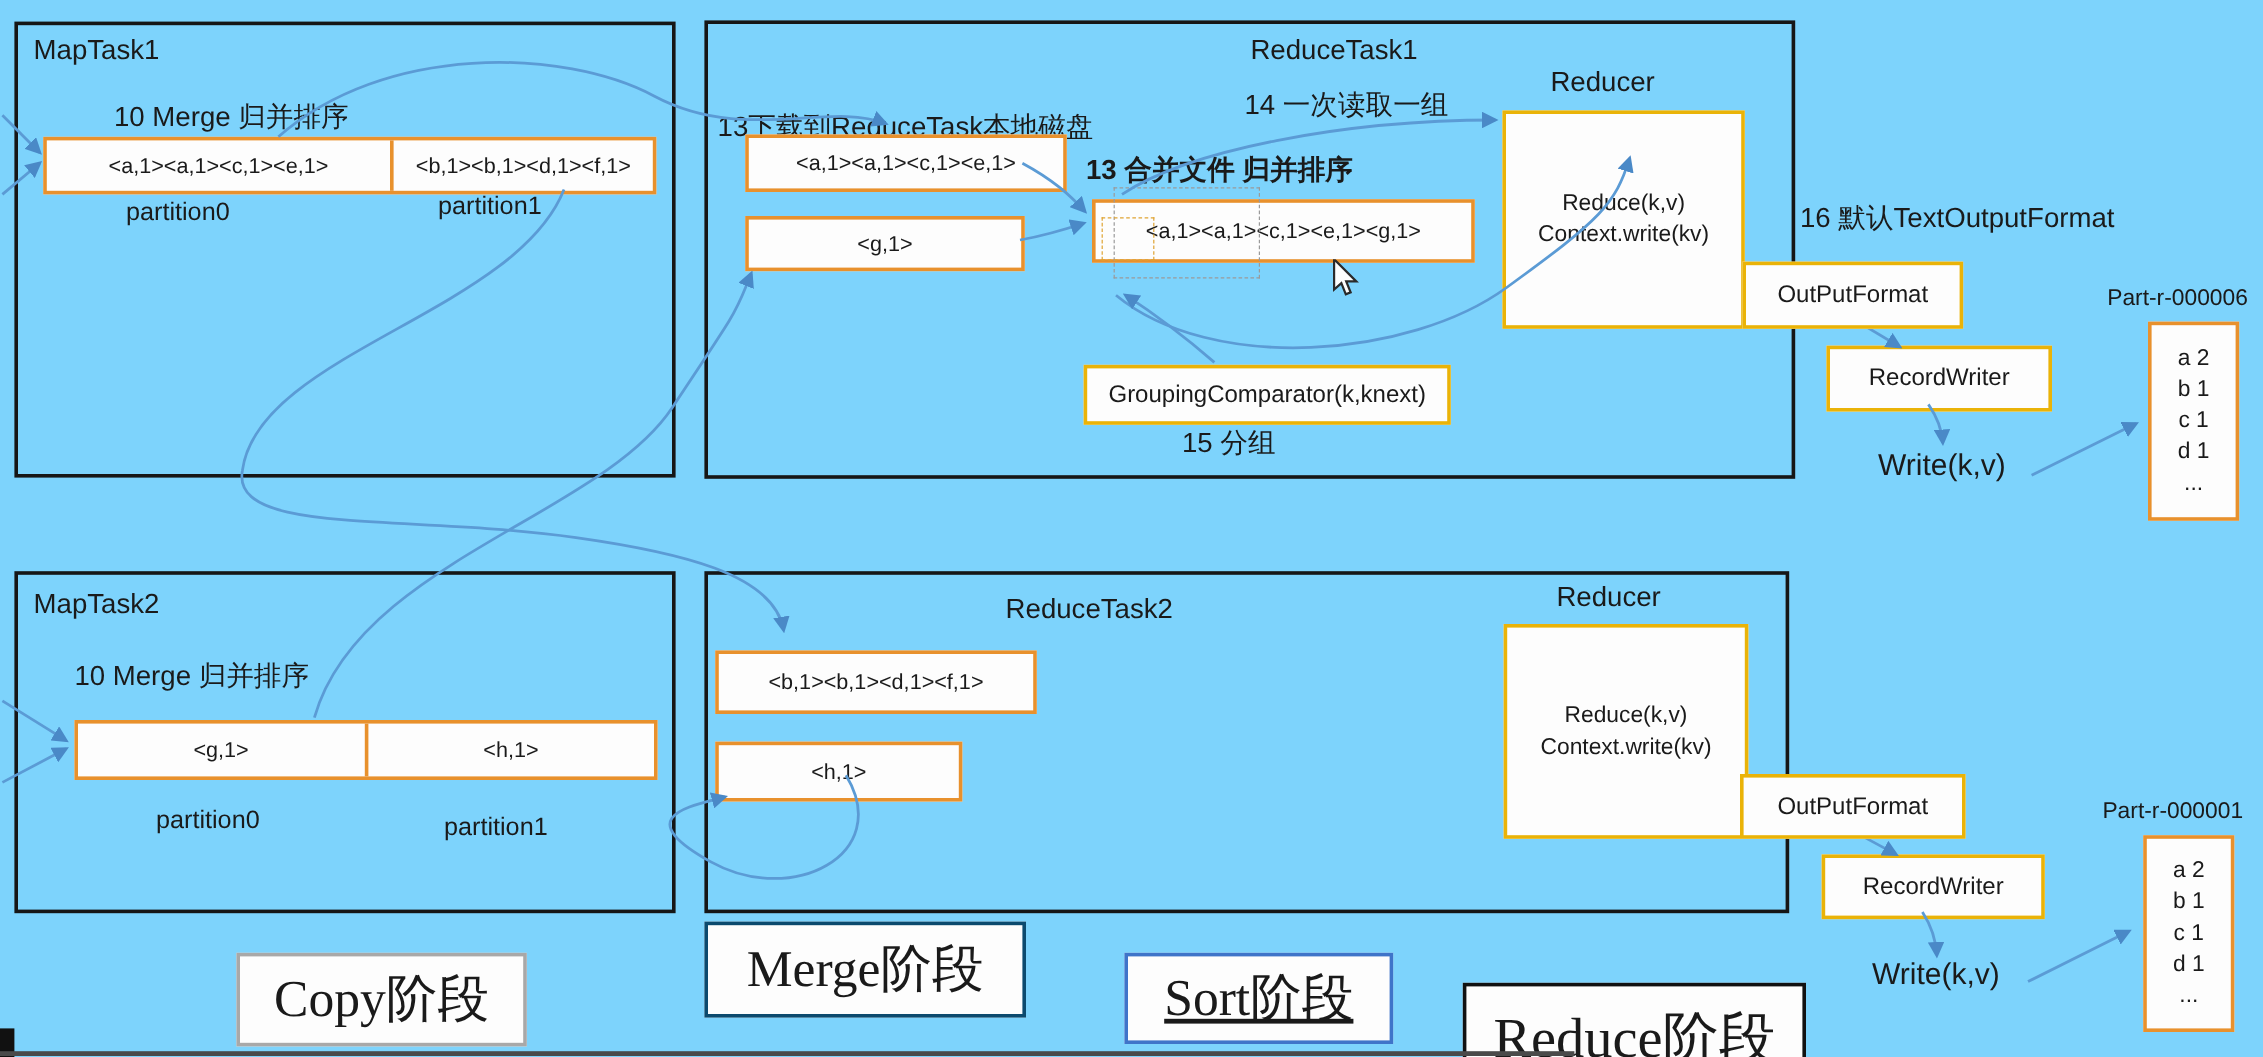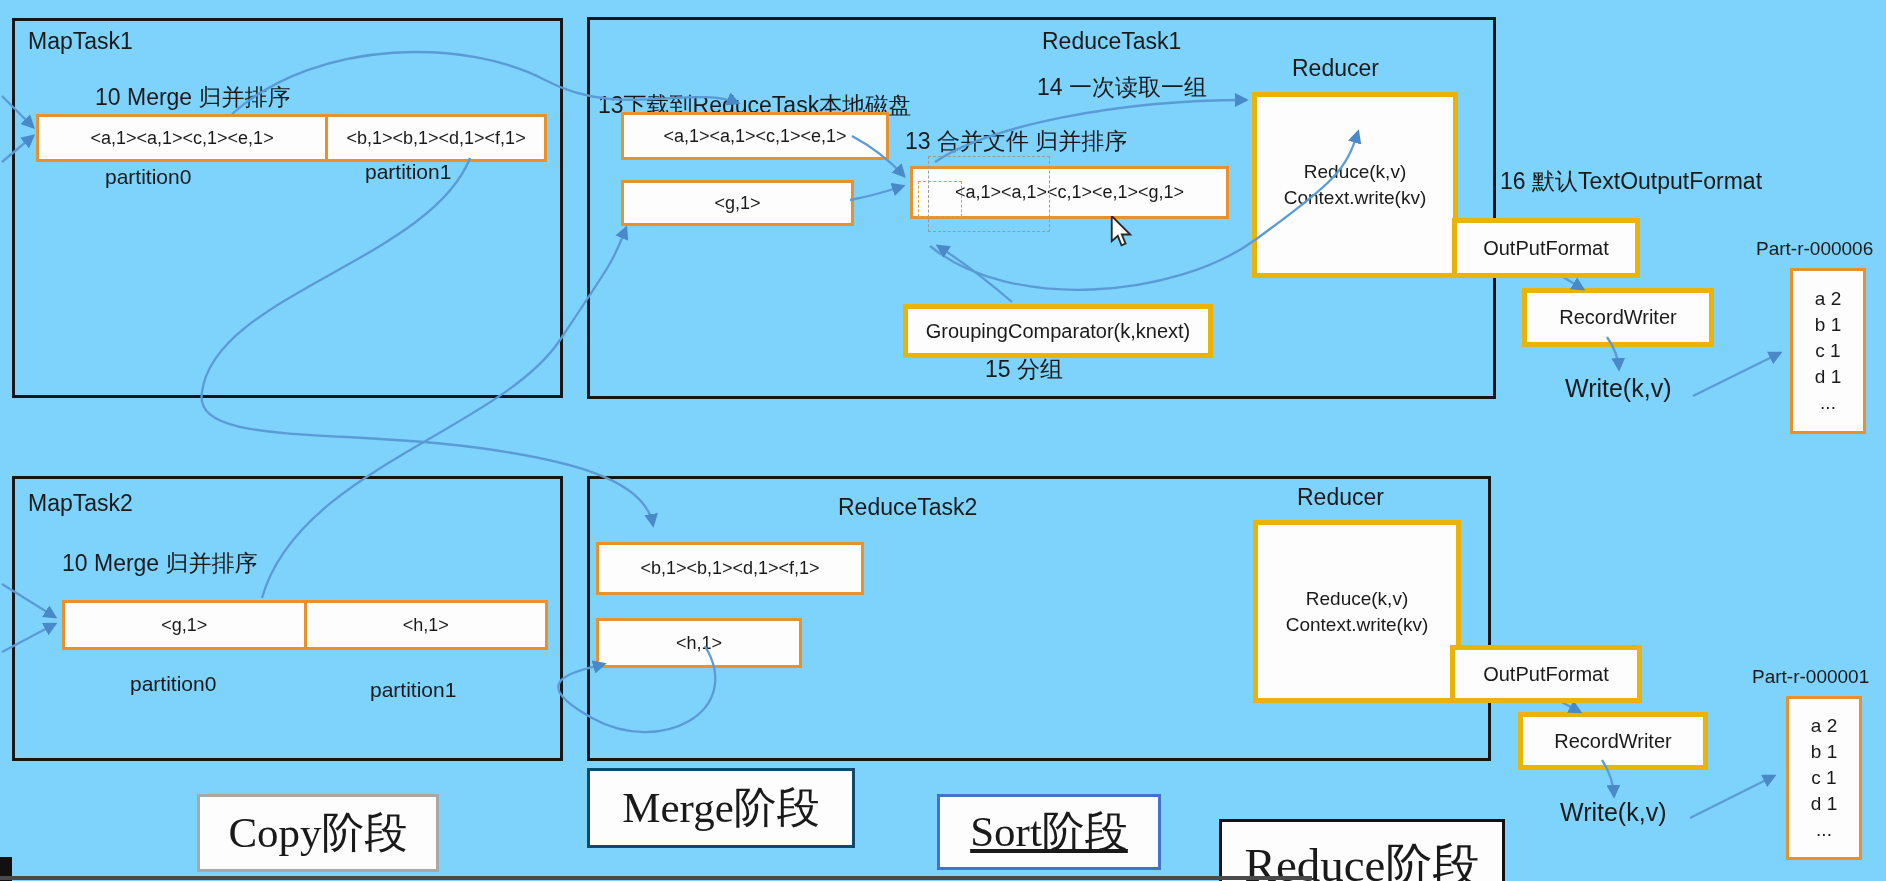--- a/index.html
+++ b/index.html
@@ -3,21 +3,21 @@
 <meta charset="utf-8">
 <style>
   html,body{margin:0;padding:0;background:#fff;}
   .canvas{position:relative;width:1886px;height:881px;background:#7dd3fc;overflow:hidden;
           font-family:"Liberation Sans",sans-serif;color:#1a1a1a;}
   .abs{position:absolute;}
   .taskbox{position:absolute;border:3px solid #161616;background:transparent;}
   .otext{position:absolute;white-space:nowrap;}
   .obox{position:absolute;border:3px solid #e8912d;background:#fdfdfd;display:flex;
         align-items:center;justify-content:center;font-size:18px;}
-  .gbox{position:absolute;border:5px solid #eab308;background:#fdfdfd;display:flex;
+  .gbox{position:absolute;border:3px solid #eab308;background:#fdfdfd;display:flex;
         align-items:center;justify-content:center;font-size:20px;}
   .prow{position:absolute;border:3px solid #e8912d;display:flex;background:#fdfdfd;}
   .pcell{display:flex;align-items:center;justify-content:center;font-size:18px;height:100%;}
   .pcell+.pcell{border-left:3px solid #e8912d;}
   .title{font-size:23px;}
   .cn{font-size:23px;}
   .plabel{font-size:21px;}
   .partfile{position:absolute;border:3px solid #e8912d;background:#fdfdfd;
             display:flex;flex-direction:column;align-items:center;justify-content:center;
             font-size:19px;line-height:26px;}
@@ -91,21 +91,21 @@
   </div>
   <div class="otext plabel" style="left:105px;top:165px;">partition0</div>
   <div class="otext plabel" style="left:365px;top:160px;">partition1</div>
 
   <div class="taskbox" style="left:587px;top:17px;width:903px;height:376px;"></div>
   <div class="otext title" style="left:1010px;top:28px;margin-left:32px;">ReduceTask1</div>
   <div class="otext cn" style="left:598px;top:90px;">13下载到ReduceTask本地磁盘</div>
   <div class="otext cn" style="left:1037px;top:72px;">14 一次读取一组</div>
   <div class="obox" style="left:621px;top:112px;width:262px;height:42px;">&lt;a,1&gt;&lt;a,1&gt;&lt;c,1&gt;&lt;e,1&gt;</div>
   <div class="obox" style="left:621px;top:180px;width:227px;height:40px;">&lt;g,1&gt;</div>
-  <div class="otext cn" style="left:905px;top:126px;">13 合并文件 归并排序</div>
+  <div class="otext cn" style="left:905px;top:126px;font-weight:bold;">13 合并文件 归并排序</div>
   <div class="obox" style="left:910px;top:166px;width:313px;height:47px;border-width:3.5px;">&lt;a,1&gt;&lt;a,1&gt;&lt;c,1&gt;&lt;e,1&gt;&lt;g,1&gt;</div>
   <div class="dashedgray" style="left:928px;top:156px;width:120px;height:74px;"></div>
   <div class="dashedorange" style="left:918px;top:181px;width:42px;height:34px;"></div>
   <div class="gbox" style="left:903px;top:304px;width:300px;height:44px;">GroupingComparator(k,knext)</div>
   <div class="otext cn" style="left:985px;top:354px;">15 分组</div>
   <div class="otext title" style="left:1292px;top:55px;">Reducer</div>
   <div class="gbox reducer-inner" style="left:1252px;top:92px;width:196px;height:176px;">
     <div>Reduce(k,v)</div>
     <div>Context.write(kv)</div>
   </div>

